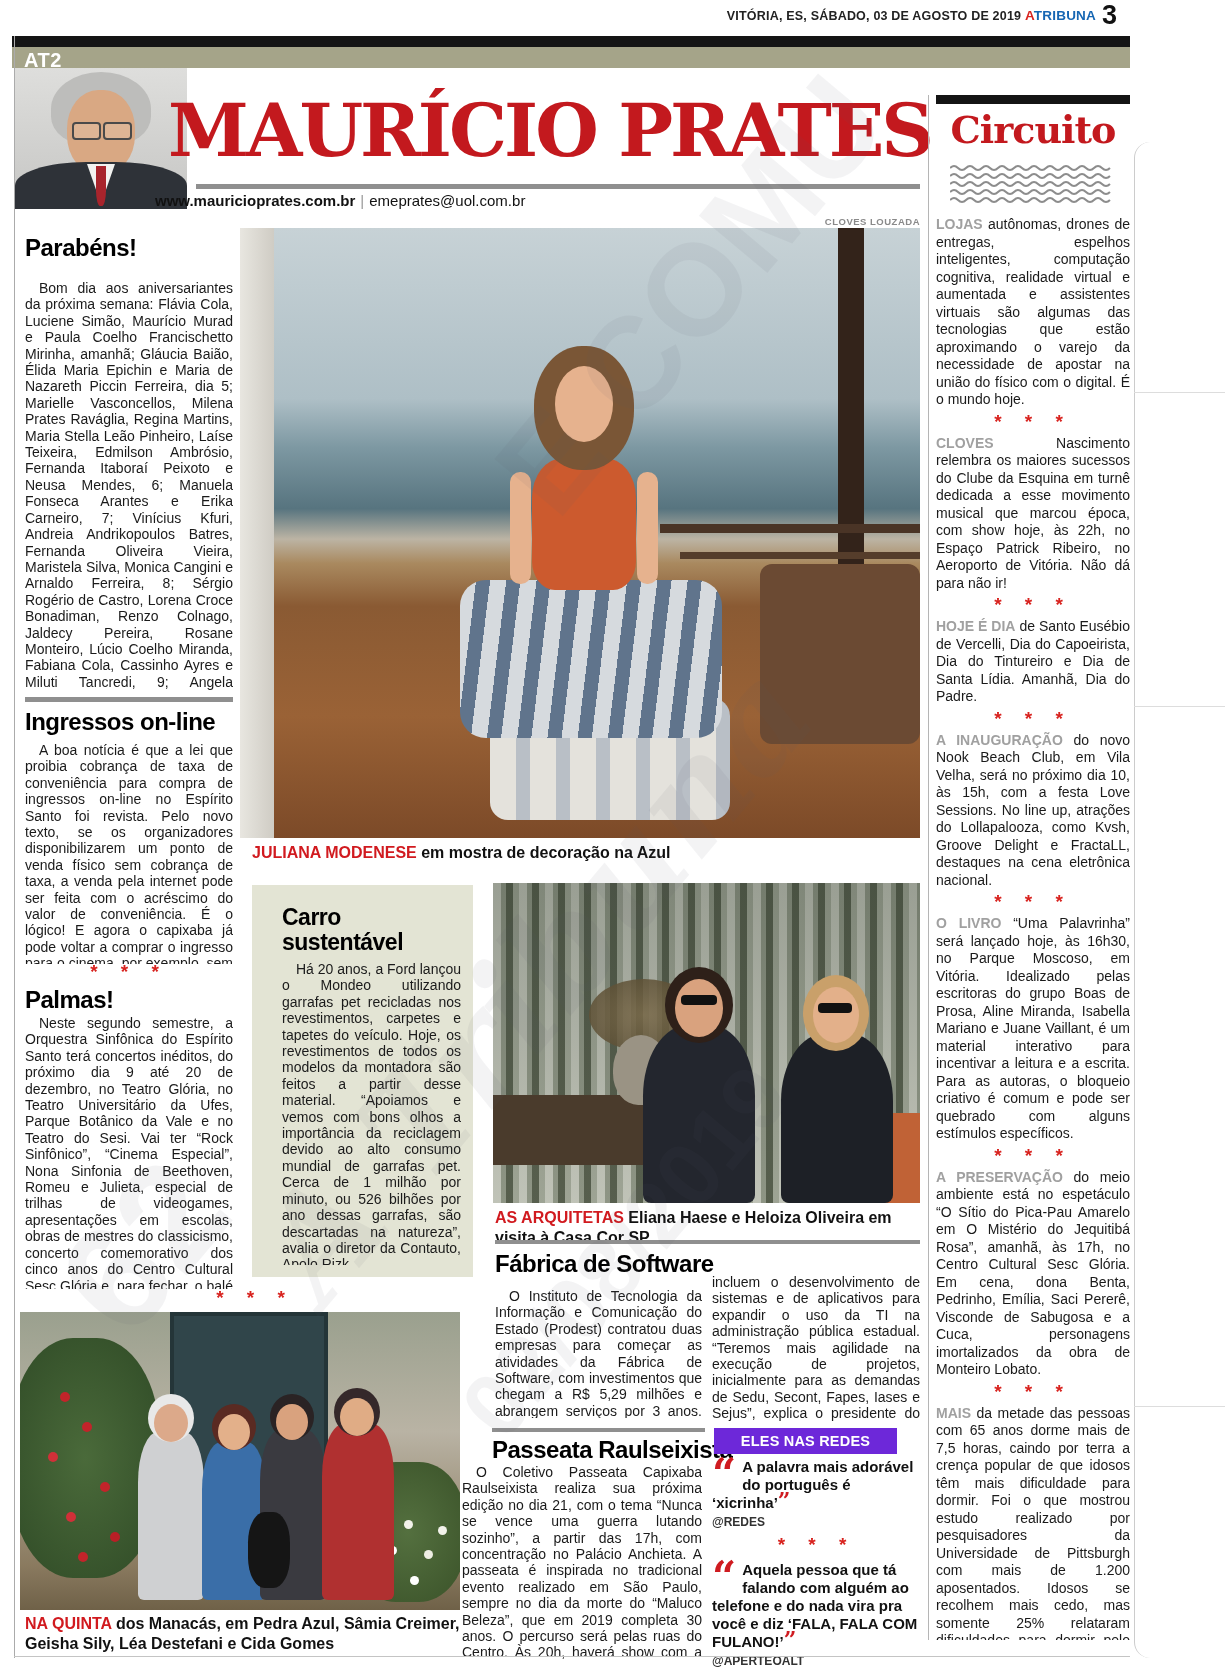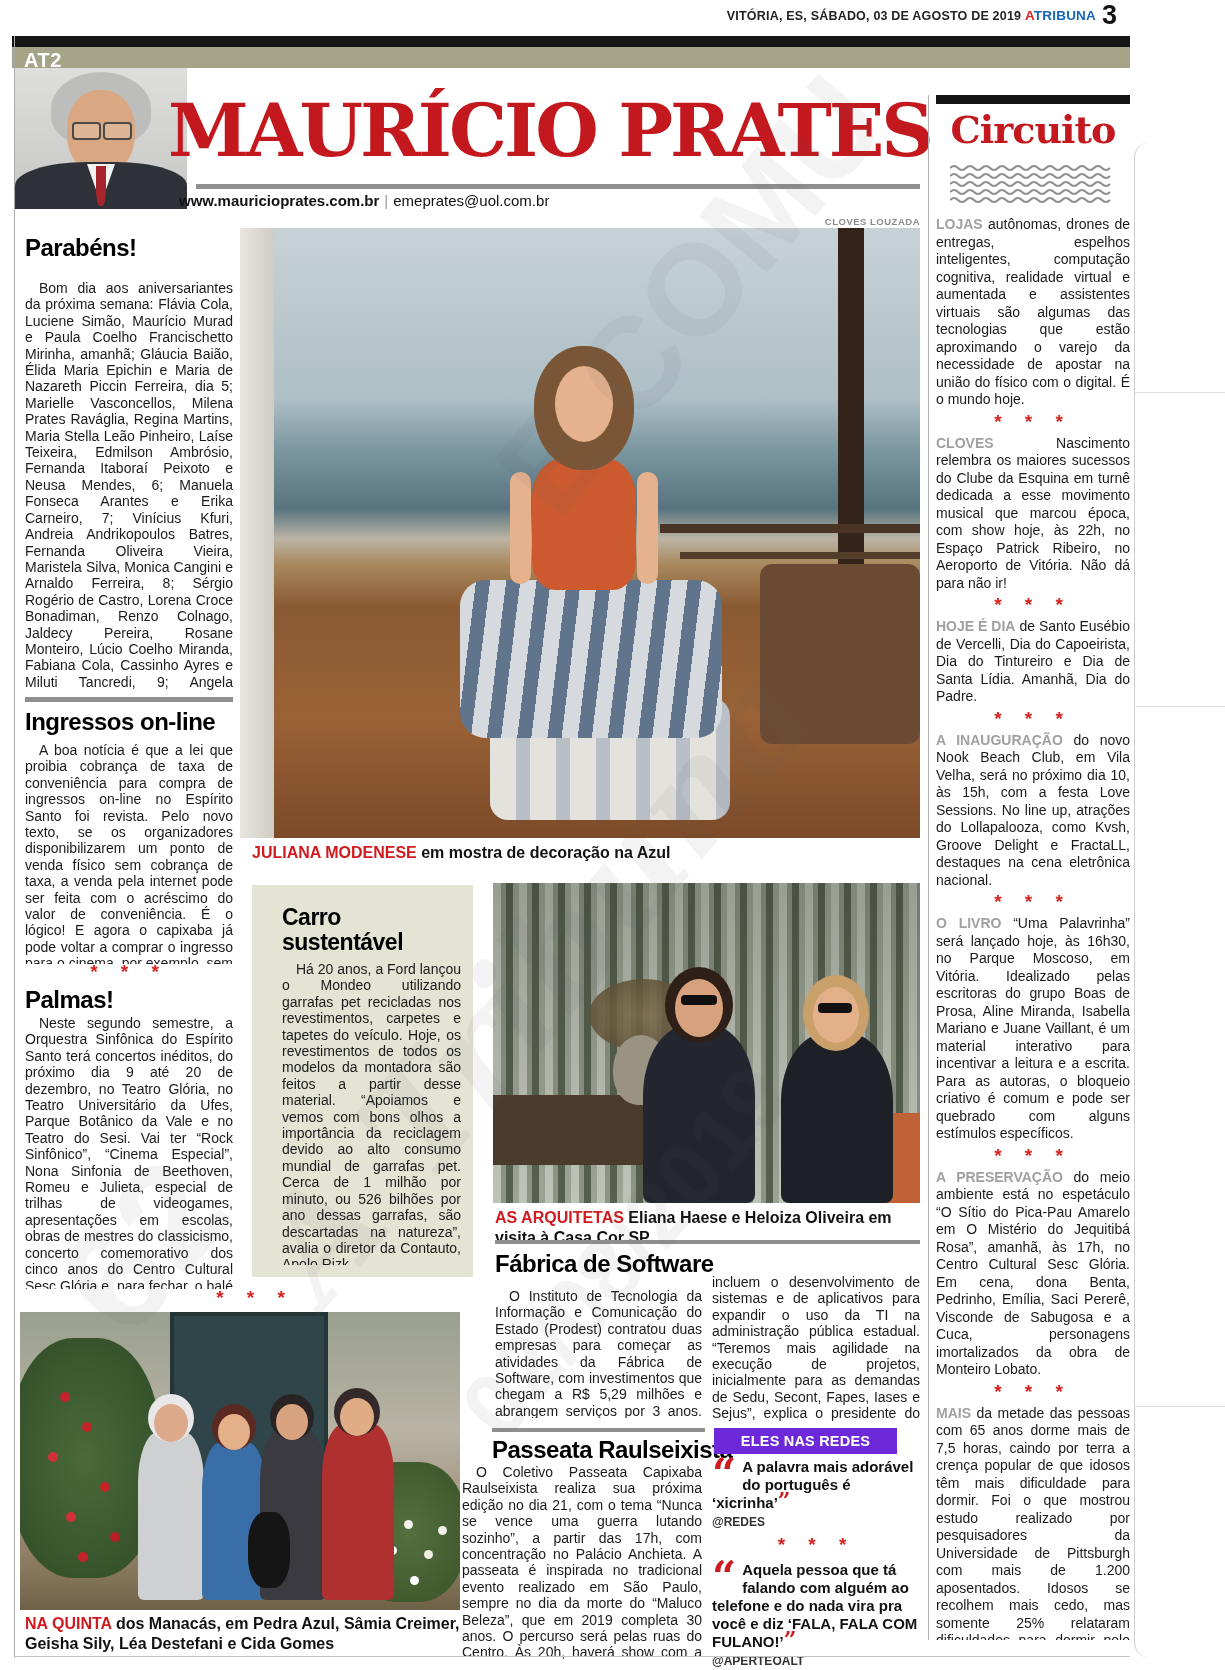--- a/index.html
+++ b/index.html
@@ -15,21 +15,21 @@
   .caption{font-size:16px;font-weight:bold;color:#111;line-height:20px;}
   .cap-lead{color:#d11a1f;text-align:center;}
   .credit{font-size:9.5px;font-weight:bold;color:#8a8a8a;letter-spacing:0.5px;text-align:right;}
   
   .masthead-title{font-family:"DejaVu Serif",serif;font-weight:bold;color:#c3191e;
      font-size:73px;line-height:92px;letter-spacing:-3px;text-align:left;white-space:nowrap;}
   .dateline{font-size:12.5px;font-weight:bold;color:#222;text-align:right;letter-spacing:0.2px;}
   .brand-a{color:#d8231f;} .brand-rest{color:#1666b3;}
   .pagenum{font-size:27px;font-weight:bold;color:#111;}
   .contact{font-size:15px;color:#111;}
-  .contact .web{font-weight:bold;margin-left:24px;}
+  .contact .web{font-weight:bold;}
   .contact .sep{color:#999;font-weight:normal;padding:0 5px;}
   
   .circ-title{font-family:"DejaVu Serif",serif;font-weight:bold;color:#c3191e;font-size:38px;
      letter-spacing:-1px;text-align:center;line-height:52px;}
   .circ-flow .circ-section{font-size:14px;line-height:17.5px;text-align:justify;color:#1a1a1a;margin:0 0 3px 0;}
   .circ-lead{font-weight:bold;color:#a0a0a0;}
   .circ-flow .stars{margin:2px 0 3px 0;}
   
   .carro-box{background:#e3e4d4;}
   .carro-title{font-size:23px;font-weight:bold;line-height:25px;letter-spacing:-0.5px;color:#000;}

